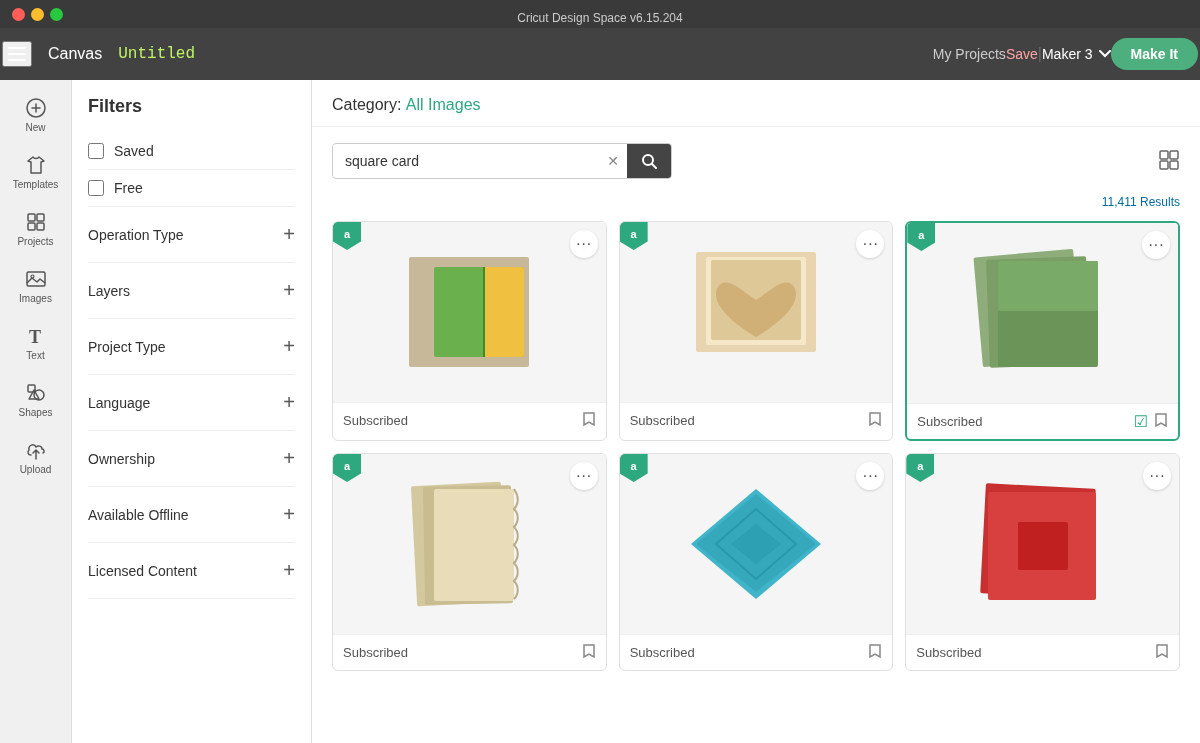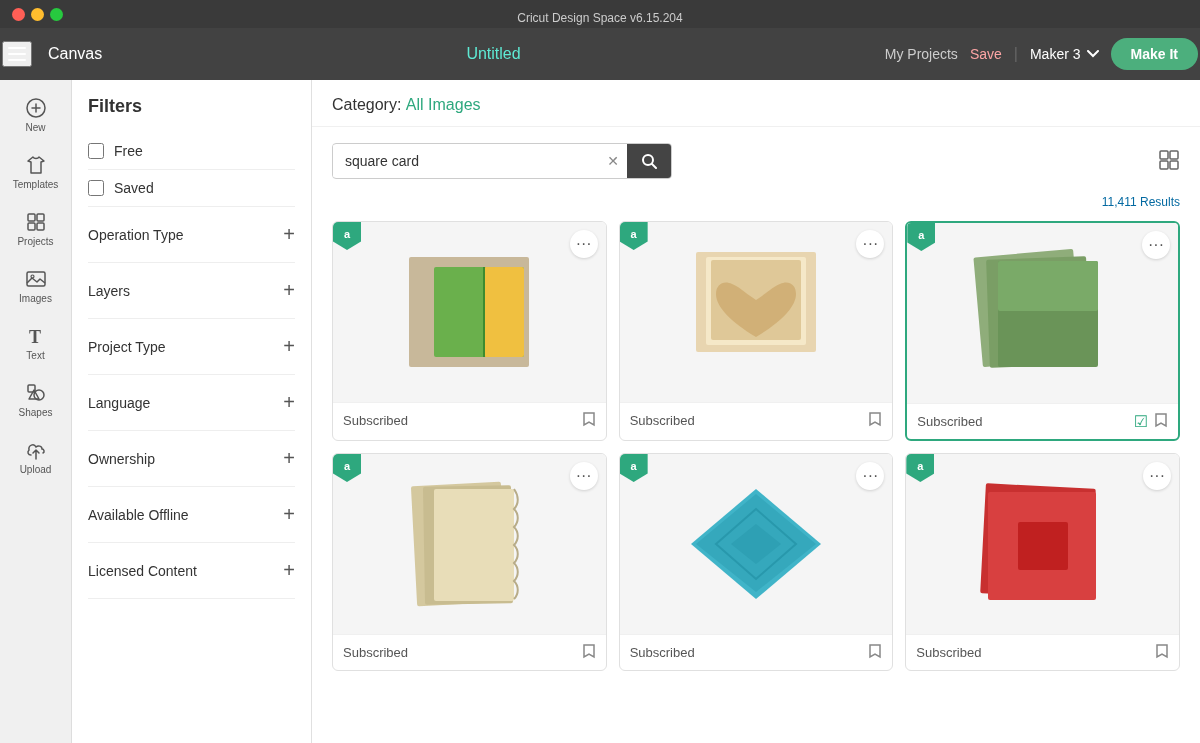--- a/index.html
+++ b/index.html
@@ -59,28 +59,28 @@
       background: white;
       border-radius: 1px;
     }
     .canvas-label {
       color: white;
       font-size: 16px;
       font-weight: 500;
     }
     .nav-title {
       flex: 1;
-      text-align: center;
-      color: #5eead4;
+      text-align: left;
+      color: #bef264;
       font-size: 16px;
+      font-family: Liberation Mono, monospace;
     }
     .nav-right {
       display: flex;
       align-items: center;
-      gap: 12px;
     }
     .my-projects-btn {
       color: white;
       font-size: 14px;
       cursor: pointer;
       background: none;
       border: none;
       color: #ccc;
     }
     .save-btn {
@@ -473,26 +473,26 @@
         </svg>
       </div>
       <span class="icon-label">Upload</span>
     </div>
   </div>
 
   <div class="filters-panel">
     <div class="filters-title">Filters</div>
 
     <div class="filter-checkbox-row">
+      <input type="checkbox" id="saved-check" style="">
+      <label for="saved-check" class="filter-checkbox-label">Saved</label>
+    </div>
+    <div class="filter-checkbox-row">
       <input type="checkbox" id="free-check" style="">
       <label for="free-check" class="filter-checkbox-label">Free</label>
-    </div>
-    <div class="filter-checkbox-row">
-      <input type="checkbox" id="saved-check" style="">
-      <label for="saved-check" class="filter-checkbox-label">Saved</label>
     </div>
 
     <div class="filter-section">
       <span class="filter-section-label">Operation Type</span>
       <span class="filter-plus">+</span>
     </div>
     <div class="filter-section">
       <span class="filter-section-label">Layers</span>
       <span class="filter-plus">+</span>
     </div>

